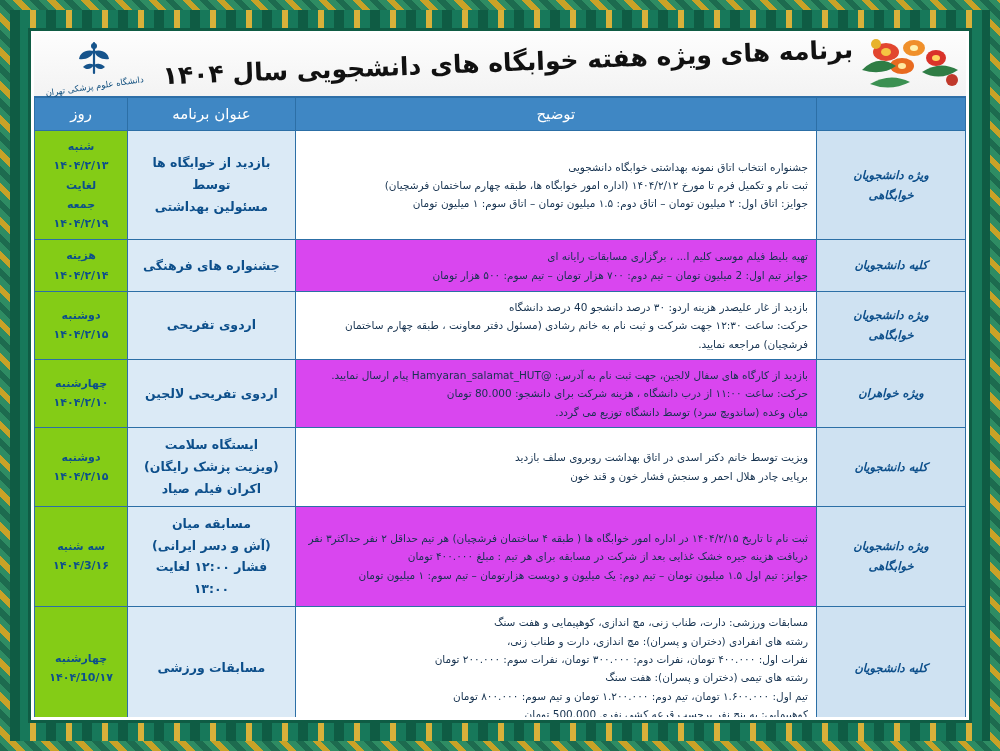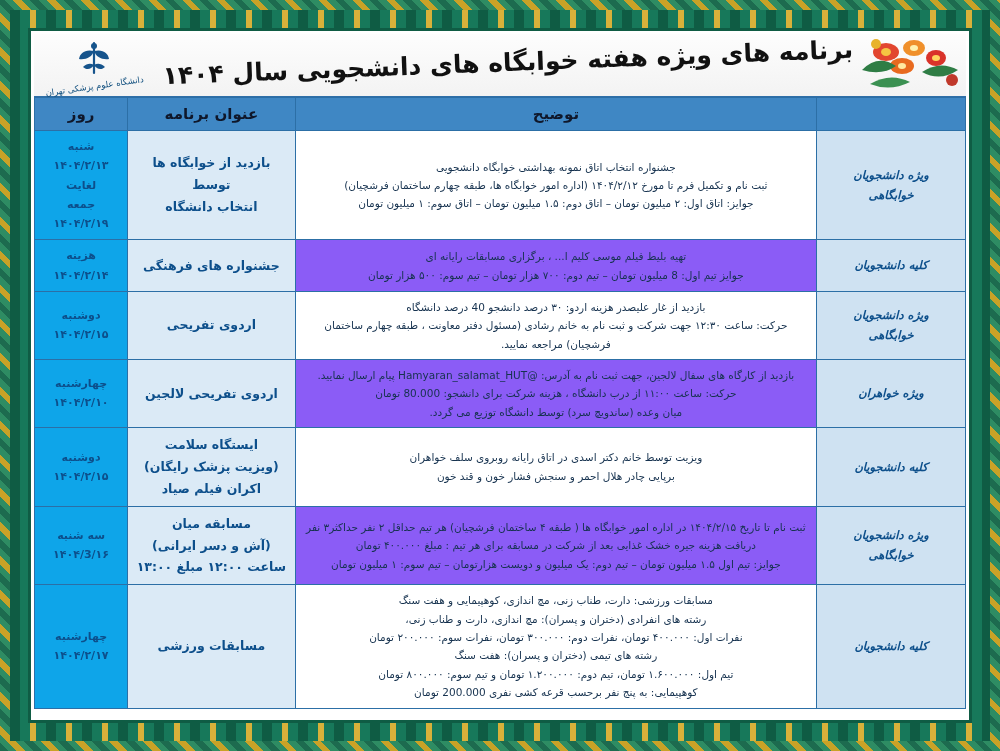--- a/index.html
+++ b/index.html
@@ -58,38 +58,38 @@
     transform:rotate(-2.2deg);
     padding-bottom:6px;
   }
   .flowers{width:110px;height:58px;position:relative;}
   
   table{
     width:100%;border-collapse:collapse;table-layout:fixed;
     font-size:10.5px;color:#16324f;
   }
   thead th{
-    background:#3f87c4;color:#0f172a;font-size:15px;font-weight:bold;
+    background:#3f87c4;color:#ffffff;font-size:15px;font-weight:normal;
     padding:7px 0;border:1px solid #2c6fa6;
   }
   col.c-day{width:10%;}
   col.c-title{width:18%;}
   col.c-desc{width:56%;}
   col.c-aud{width:16%;}
   tbody td{
     border:1px solid #2c6fa6;
     padding:6px 8px;
     vertical-align:middle;
     line-height:1.75;
   }
-  td.day{background:#0ea5e9;color:#0d4f8b;text-align:center;font-size:11px;font-weight:bold;}
+  td.day{background:#84cc16;color:#0d4f8b;text-align:center;font-size:11px;font-weight:bold;}
   td.title{background:#dbeaf6;color:#0d4f8b;text-align:center;font-size:12.5px;font-weight:bold;}
-  td.desc{background:#ffffff;text-align:center;font-size:10.5px;color:#16324f;}
+  td.desc{background:#ffffff;font-size:10.5px;color:#16324f;}
   td.aud{background:#cfe2f2;color:#0d4f8b;text-align:center;font-size:11.5px;font-weight:bold;font-style:italic;}
-  tr.alt td.desc{background:#8b5cf6;}
+  tr.alt td.desc{background:#d946ef;}
   .desc-line{display:block;}
   .day-line{display:block;}
   .title-line{display:block;}
   .aud-line{display:block;}
 </style>
 </head>
 <body>
 
 <div class="poster">
   <div class="frame-inner"></div>
@@ -160,35 +160,35 @@
               <span class="aud-line">ویژه دانشجویان</span>
               <span class="aud-line">خوابگاهى</span>
             </td>
             <td class="desc">
               <span class="desc-line">جشنواره انتخاب اتاق نمونه بهداشتى خوابگاه دانشجویى</span>
               <span class="desc-line">ثبت نام و تکمیل فرم تا مورخ ۱۴۰۴/۲/۱۲  (اداره امور خوابگاه ها، طبقه چهارم ساختمان فرشچیان)</span>
               <span class="desc-line">جوایز:   اتاق اول:  ۲ میلیون تومان  – اتاق دوم: ۱.۵ میلیون تومان  – اتاق سوم: ۱ میلیون تومان</span>
             </td>
             <td class="title">
               <span class="title-line">بازدید از خوابگاه ها توسط</span>
-              <span class="title-line">انتخاب دانشگاه</span>
+              <span class="title-line">مسئولین بهداشتى</span>
             </td>
             <td class="day">
               <span class="day-line">شنبه ۱۴۰۴/۲/۱۳</span>
               <span class="day-line">لغایت</span>
               <span class="day-line">جمعه ۱۴۰۴/۲/۱۹</span>
             </td>
           </tr>
           <tr class="alt">
             <td class="aud">
               <span class="aud-line">کلیه دانشجویان</span>
             </td>
             <td class="desc">
               <span class="desc-line">تهیه بلیط فیلم موسى کلیم ا... ، برگزارى مسابقات رایانه اى</span>
-              <span class="desc-line">جوایز   تیم اول: 8 میلیون تومان   –  تیم دوم: ۷۰۰ هزار تومان  – تیم سوم: ۵۰۰ هزار تومان</span>
+              <span class="desc-line">جوایز   تیم اول: 2 میلیون تومان   –  تیم دوم: ۷۰۰ هزار تومان  – تیم سوم: ۵۰۰ هزار تومان</span>
             </td>
             <td class="title">
               <span class="title-line">جشنواره هاى فرهنگى</span>
             </td>
             <td class="day">
               <span class="day-line">هزینه</span>
               <span class="day-line">۱۴۰۴/۲/۱۴</span>
             </td>
           </tr>
           <tr>
@@ -223,21 +223,21 @@
             <td class="day">
               <span class="day-line">چهارشنبه</span>
               <span class="day-line">۱۴۰۴/۲/۱۰</span>
             </td>
           </tr>
           <tr>
             <td class="aud">
               <span class="aud-line">کلیه دانشجویان</span>
             </td>
             <td class="desc">
-              <span class="desc-line">ویزیت توسط خانم دکتر اسدى در اتاق رایانه روبروى سلف خواهران</span>
+              <span class="desc-line">ویزیت توسط خانم دکتر اسدى در اتاق بهداشت روبروى سلف بازدید</span>
               <span class="desc-line">برپایى چادر هلال احمر و سنجش فشار خون و قند خون</span>
             </td>
             <td class="title">
               <span class="title-line">ایستگاه سلامت</span>
               <span class="title-line">(ویزیت پزشک رایگان)</span>
               <span class="title-line">اکران فیلم صیاد</span>
             </td>
             <td class="day">
               <span class="day-line">دوشنبه</span>
               <span class="day-line">۱۴۰۴/۲/۱۵</span>
@@ -249,44 +249,44 @@
               <span class="aud-line">خوابگاهى</span>
             </td>
             <td class="desc">
               <span class="desc-line">ثبت نام تا تاریخ ۱۴۰۴/۲/۱۵ در اداره امور خوابگاه ها ( طبقه ۴ ساختمان فرشچیان)  هر تیم حداقل ۲ نفر حداکثر۳ نفر</span>
               <span class="desc-line">دریافت هزینه جیره خشک غذایى بعد از شرکت در مسابقه براى هر تیم : مبلغ ۴۰۰.۰۰۰ تومان</span>
               <span class="desc-line">جوایز: تیم اول ۱.۵ میلیون تومان – تیم دوم:  یک میلیون و دویست هزارتومان – تیم سوم:  ۱ میلیون تومان</span>
             </td>
             <td class="title">
               <span class="title-line">مسابقه میان</span>
               <span class="title-line">(آش و دسر ایرانى)</span>
-              <span class="title-line">ساعت ۱۲:۰۰ مبلغ ۱۳:۰۰</span>
+              <span class="title-line">فشار ۱۲:۰۰ لغایت ۱۳:۰۰</span>
             </td>
             <td class="day">
               <span class="day-line">سه شنبه</span>
               <span class="day-line">۱۴۰۴/3/۱۶</span>
             </td>
           </tr>
           <tr>
             <td class="aud">
               <span class="aud-line">کلیه دانشجویان</span>
             </td>
             <td class="desc">
               <span class="desc-line">مسابقات ورزشى: دارت، طناب زنى، مچ اندازى، کوهپیمایى و هفت سنگ</span>
               <span class="desc-line">رشته هاى انفرادى (دختران و پسران): مچ اندازى، دارت و طناب زنى،</span>
               <span class="desc-line">نفرات اول: ۴۰۰.۰۰۰ تومان، نفرات دوم: ۳۰۰.۰۰۰ تومان، نفرات سوم: ۲۰۰.۰۰۰ تومان</span>
               <span class="desc-line">رشته هاى تیمى (دختران و پسران): هفت سنگ</span>
               <span class="desc-line">تیم اول: ۱.۶۰۰.۰۰۰ تومان، تیم دوم: ۱.۲۰۰.۰۰۰ تومان و تیم سوم: ۸۰۰.۰۰۰ تومان</span>
-              <span class="desc-line">کوهپیمایى: به پنج نفر برحسب قرعه کشى نفرى 200.000 تومان</span>
+              <span class="desc-line">کوهپیمایى: به پنج نفر برحسب قرعه کشى نفرى 500.000 تومان</span>
             </td>
             <td class="title">
               <span class="title-line">مسابقات ورزشى</span>
             </td>
             <td class="day">
               <span class="day-line">چهارشنبه</span>
-              <span class="day-line">۱۴۰۴/۲/۱۷</span>
+              <span class="day-line">۱۴۰۴/10/۱۷</span>
             </td>
           </tr>
         </tbody>
     </table>
 
   </div>
 </div>
 
 </body></html>

